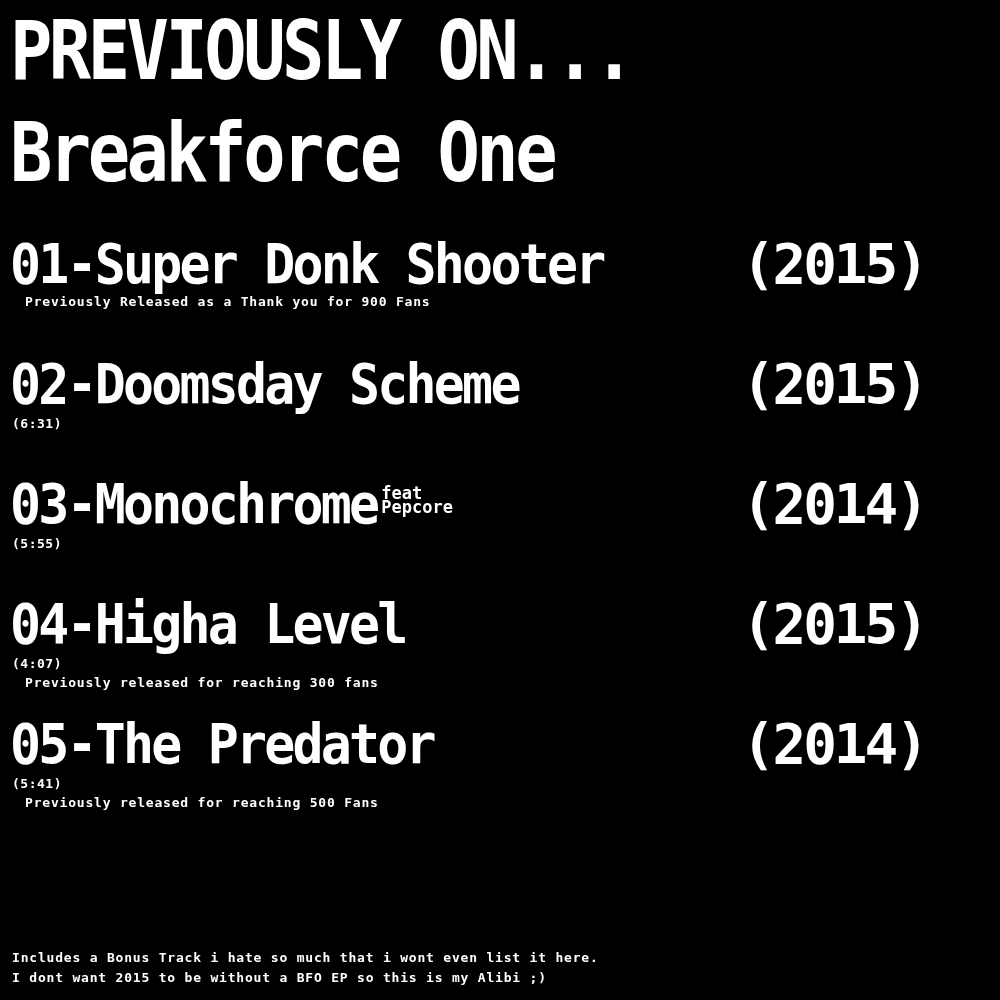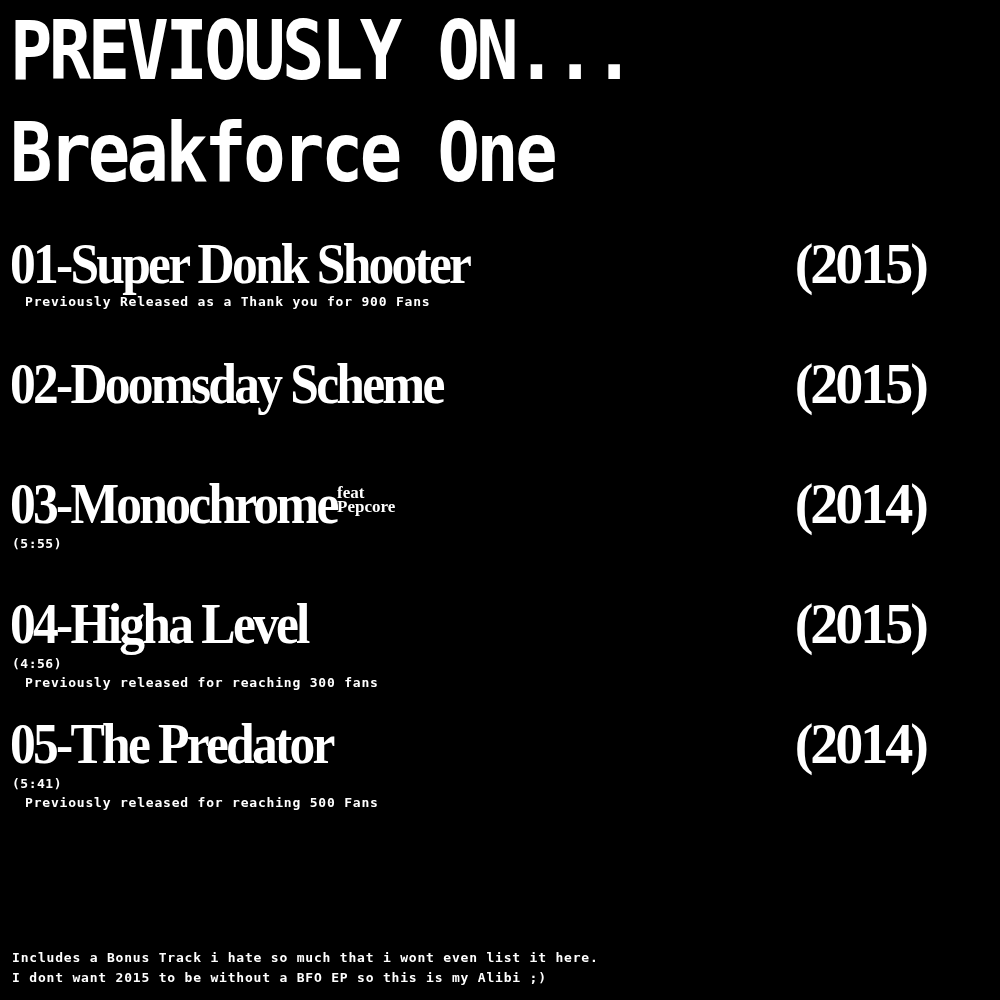--- a/index.html
+++ b/index.html
@@ -66,21 +66,20 @@
     position: relative;
     height: 120px;
     box-sizing: border-box;
   }
   .track-main {
     position: relative;
     height: 52px;
     padding-left: 10px;
     padding-right: 74px;
     box-sizing: border-box;
-    font-family: Liberation Serif, serif;
   }
   .track-title {
     display: inline-block;
     vertical-align: top;
     font-size: 56px;
     line-height: 52px;
     font-weight: bold;
     letter-spacing: -3px;
     transform: scaleX(0.92);
     transform-origin: left top;
@@ -164,39 +163,40 @@
         <span class="track-year">(2015)</span>
       </div>
       <div class="track-note">Previously Released as a Thank you for 900 Fans</div>
     </div>
 
     <div class="track">
       <div class="track-main">
         <span class="track-title">02-Doomsday Scheme</span><span class="track-feat"></span>
         <span class="track-year">(2015)</span>
       </div>
+      <div class="track-duration">(6:31)</div>
 
     </div>
 
     <div class="track">
       <div class="track-main">
         <span class="track-title">03-Monochrome</span><span class="track-feat">feat
 Pepcore</span>
         <span class="track-year">(2014)</span>
       </div>
       <div class="track-duration">(5:55)</div>
 
     </div>
 
     <div class="track">
       <div class="track-main">
         <span class="track-title">04-Higha Level</span><span class="track-feat"></span>
         <span class="track-year">(2015)</span>
       </div>
-      <div class="track-duration">(4:56)</div>
+      <div class="track-duration">(4:07)</div>
       <div class="track-note">Previously released for reaching 300 fans</div>
     </div>
 
     <div class="track">
       <div class="track-main">
         <span class="track-title">05-The Predator</span><span class="track-feat"></span>
         <span class="track-year">(2014)</span>
       </div>
       <div class="track-duration">(5:41)</div>
       <div class="track-note">Previously released for reaching 500 Fans</div>

